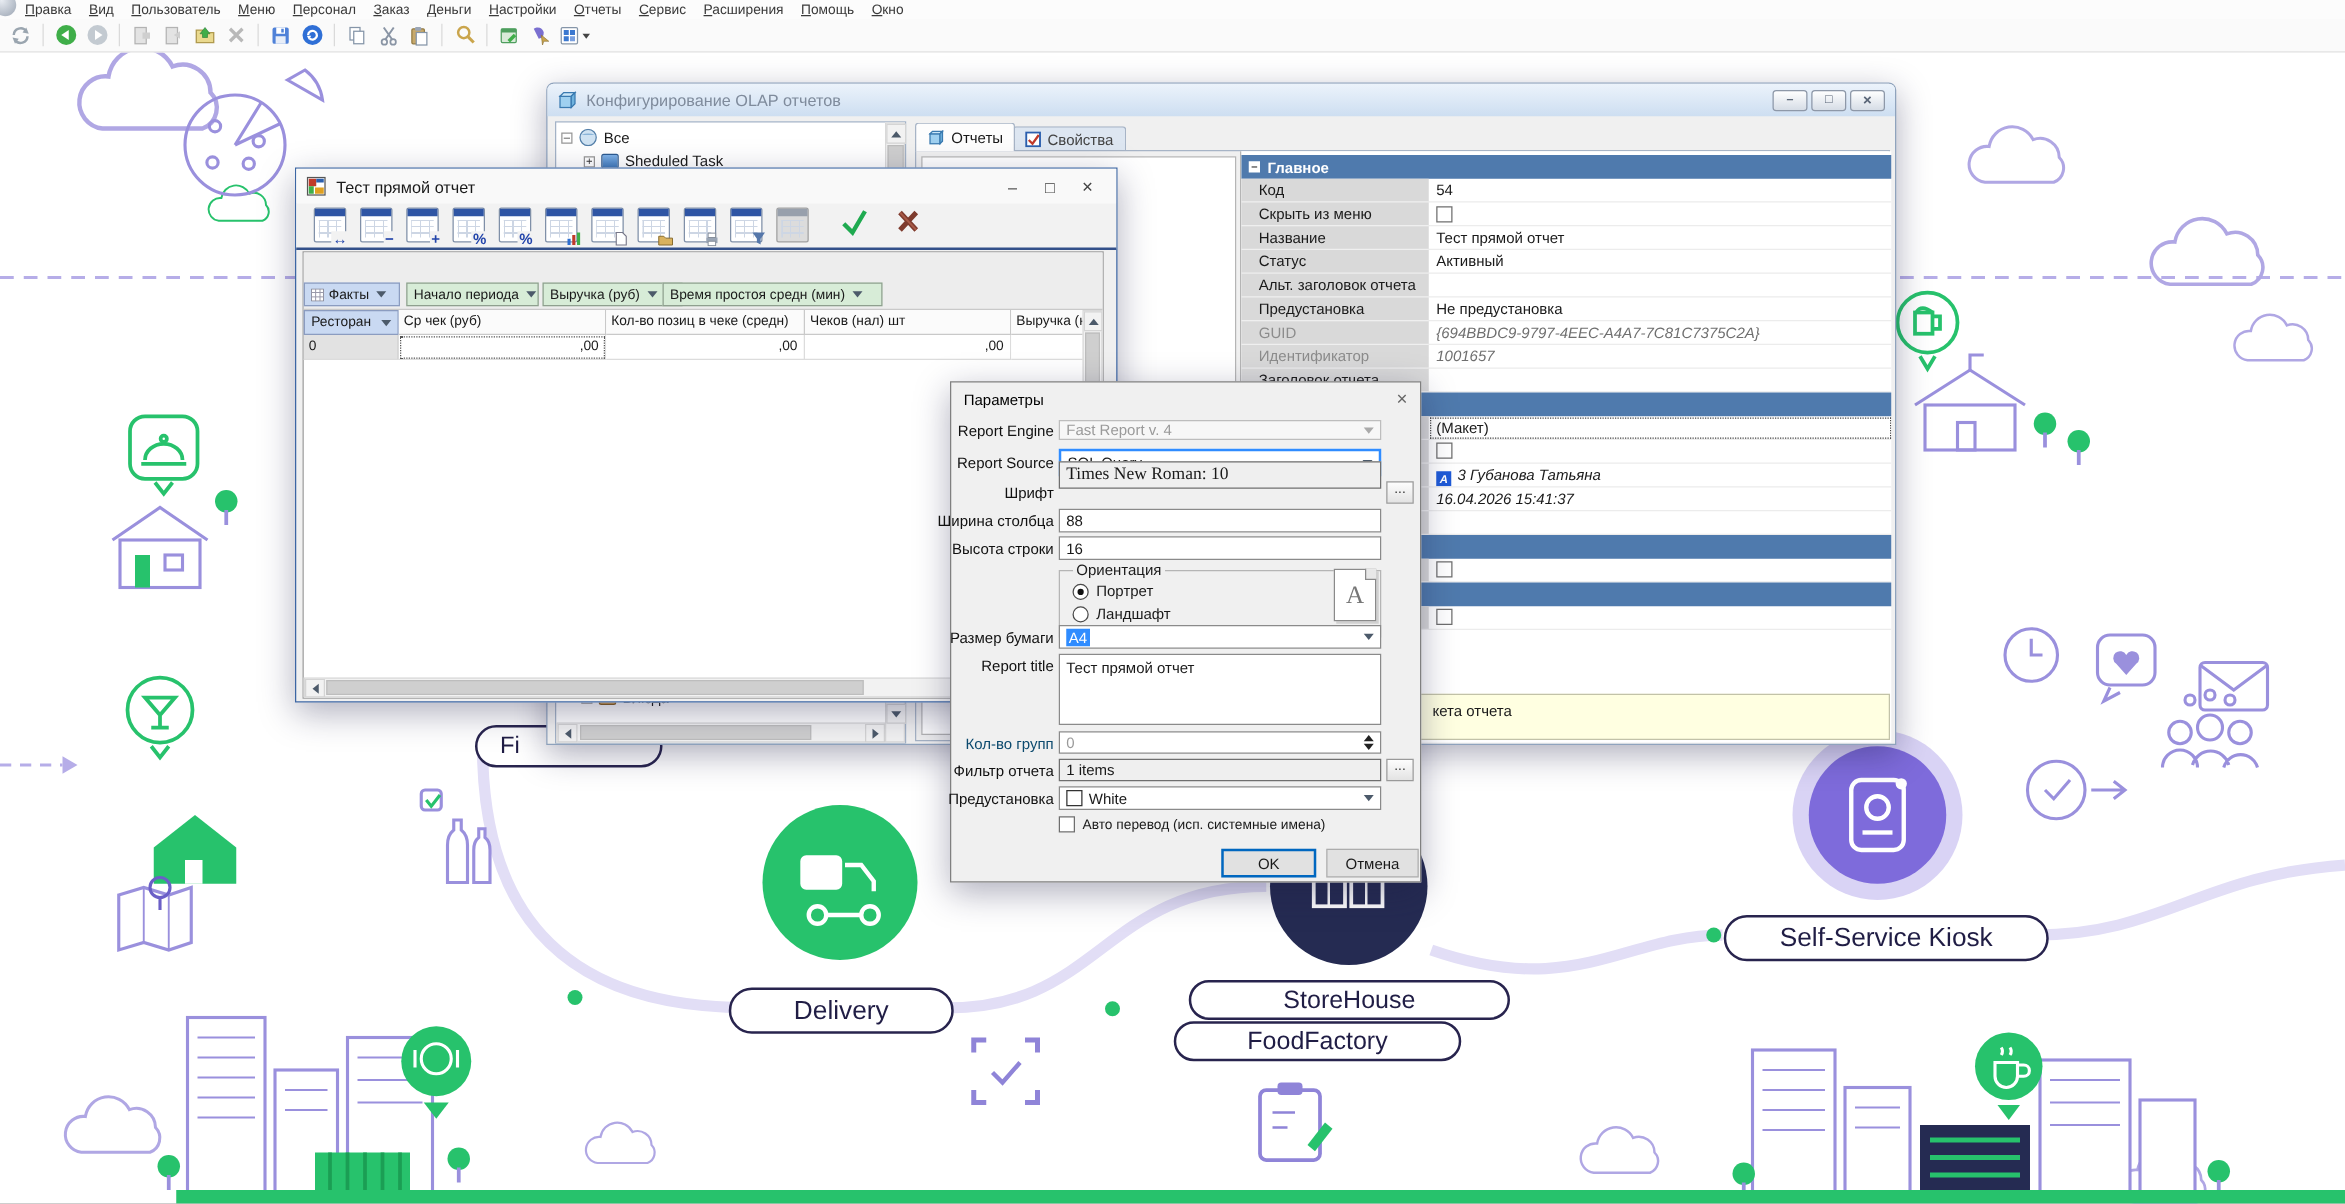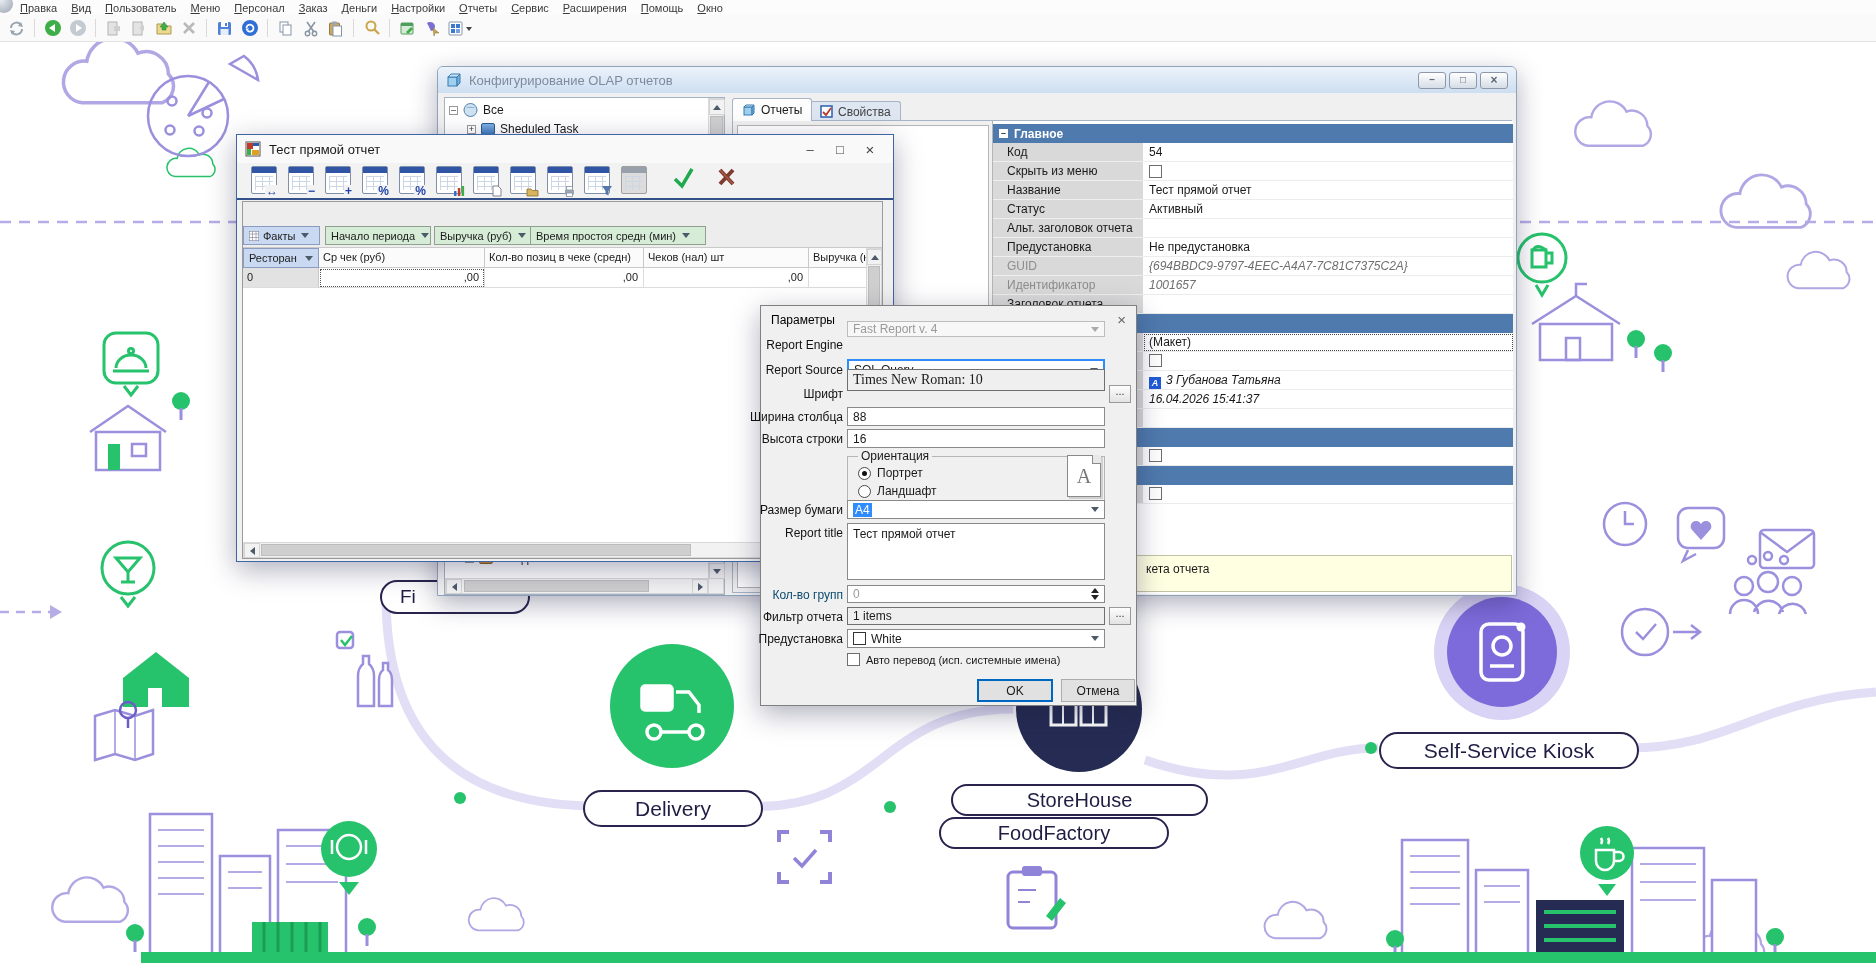--- a/index.html
+++ b/index.html
@@ -812,21 +812,21 @@
     </div>
   </div>
 
   <div class="win dlg">
     <div class="dlg-title">
       <span>Параметры</span>
       <span style="margin-left:auto;color:#666;font-size:15px">×</span>
     </div>
 
     <span class="dlbl" style="top:32px">Report Engine</span>
-    <div class="fld combo-dis" style="top:15px;height:16px">
+    <div class="fld combo-dis" style="top:30px;height:16px">
         <span>Fast Report v. 4</span>
         <span class="tri td chev" style="border-top-color:#aaa"></span>
       </div>
 
     <span class="dlbl" style="top:57px">Report Source</span>
     <div class="fld combo-foc" style="top:53px;height:22px">
         <span>SQL Query</span>
         <span class="tri td chev"></span>
       </div>
 

